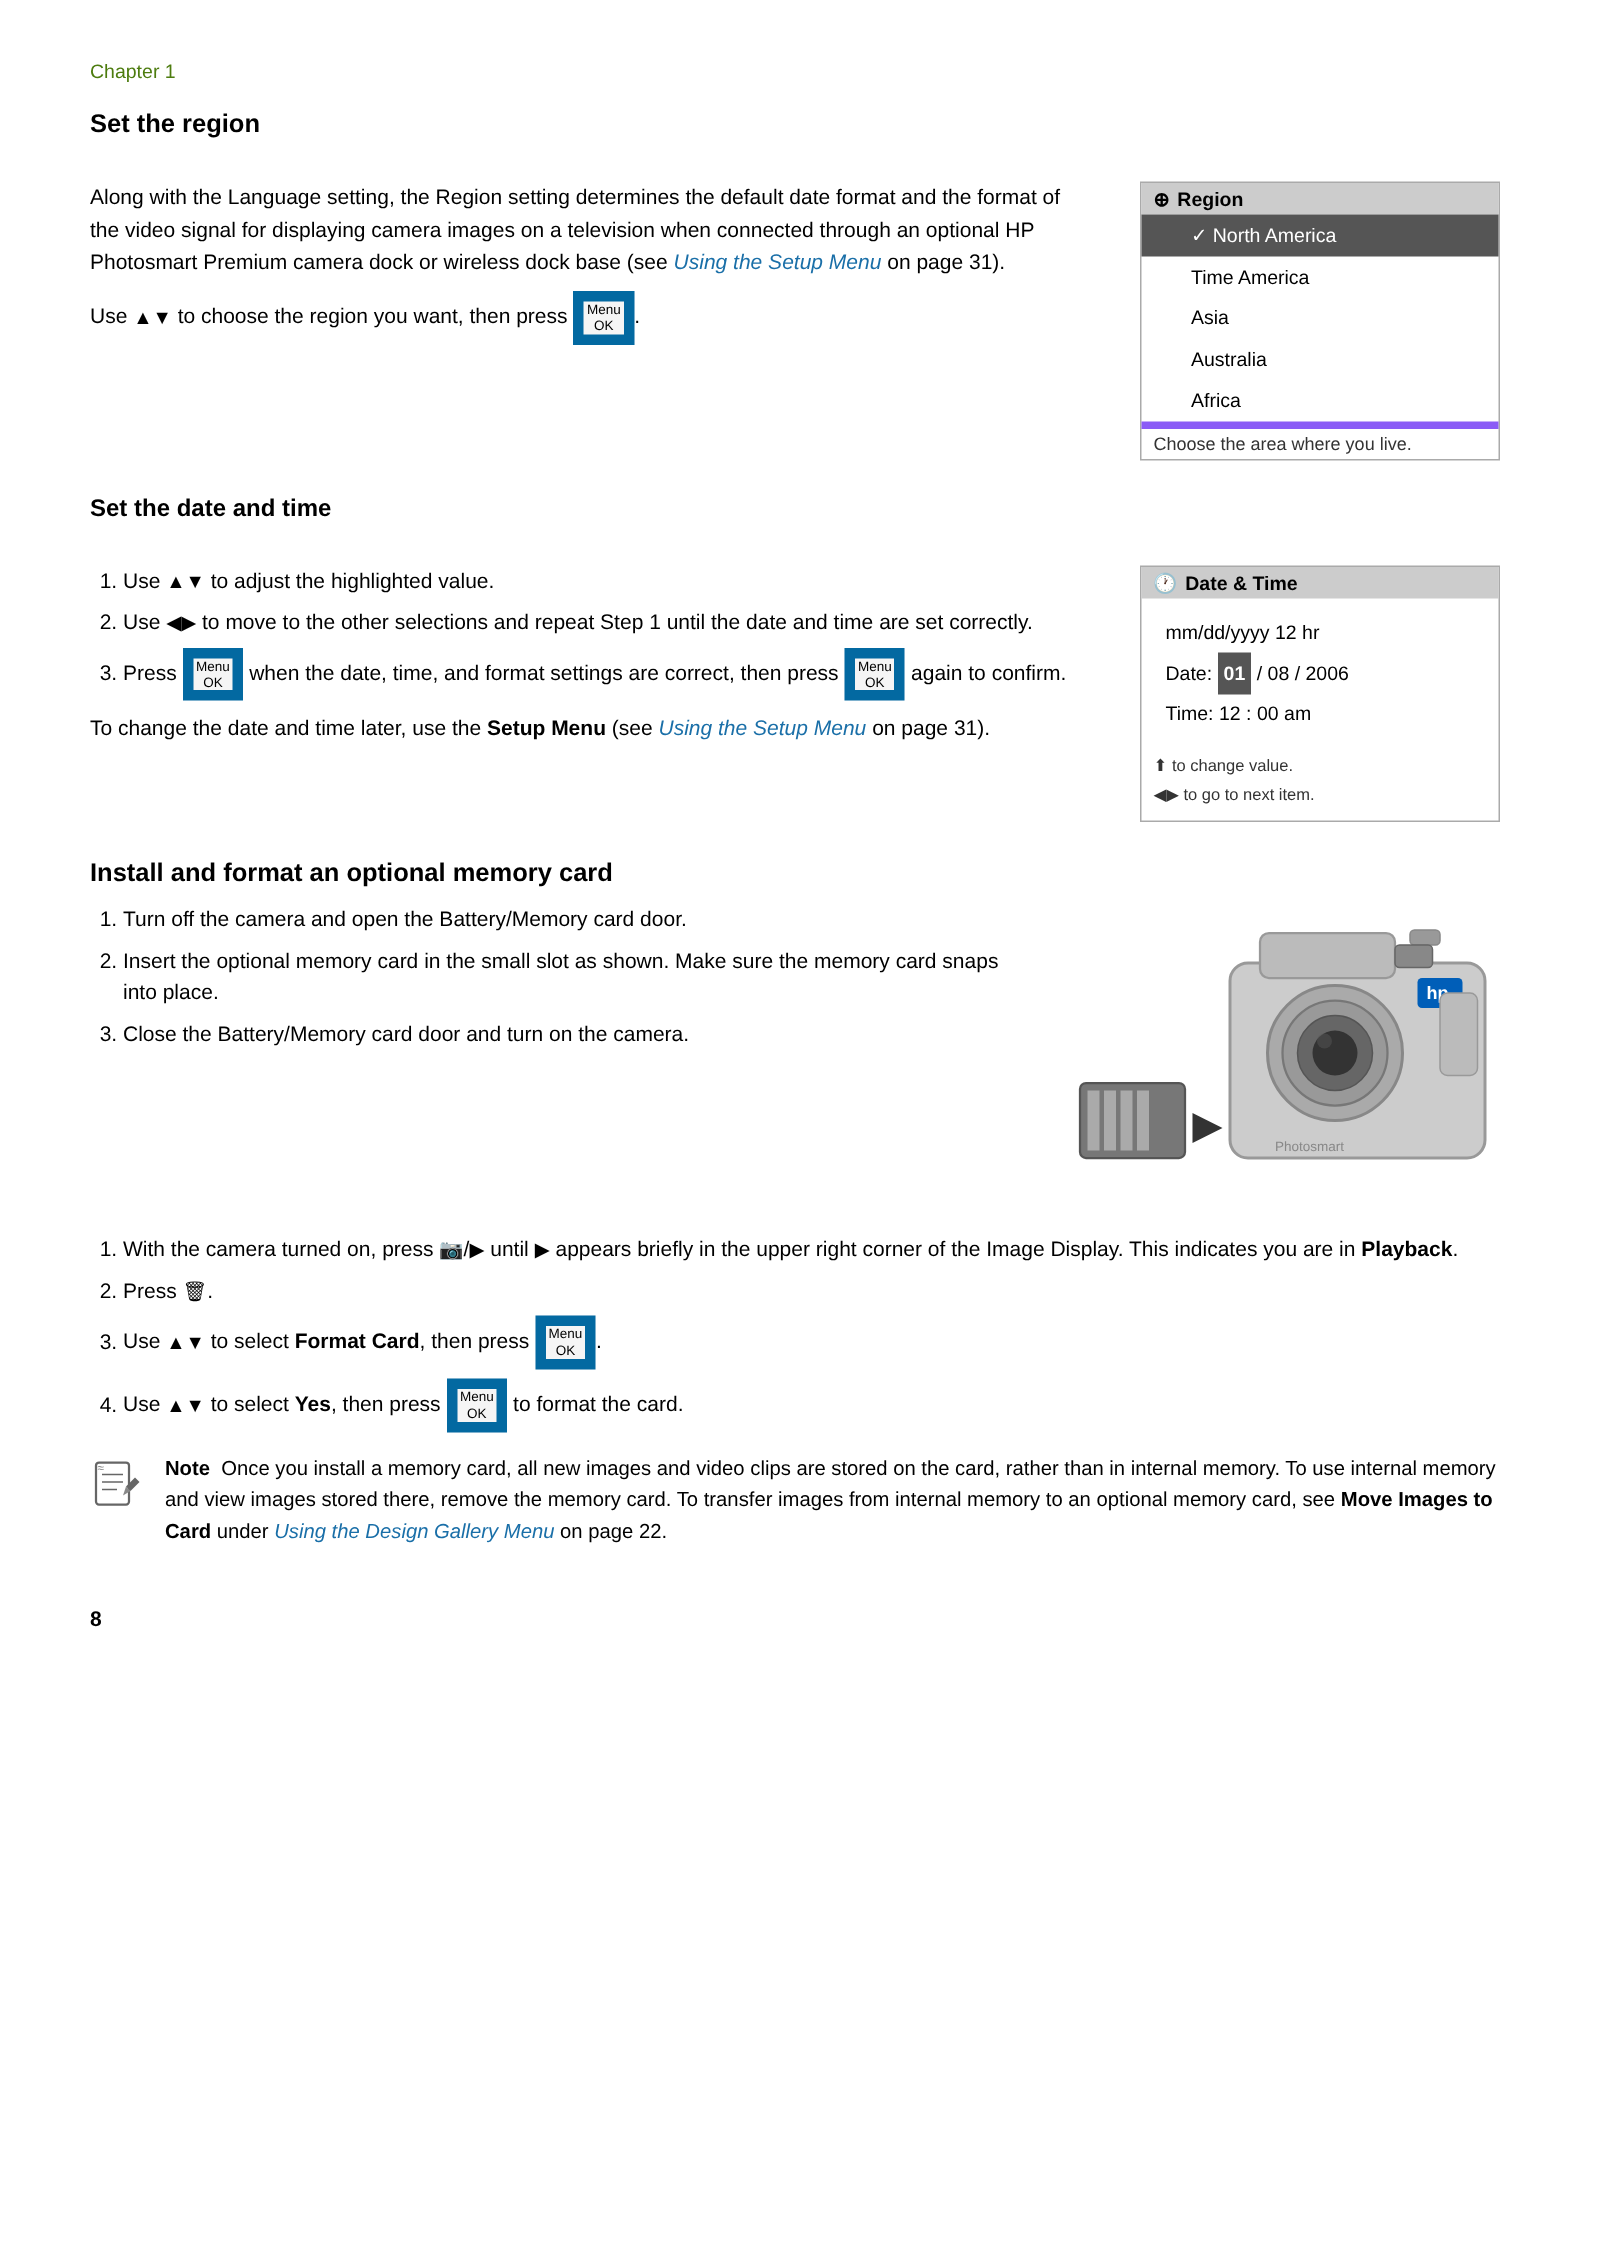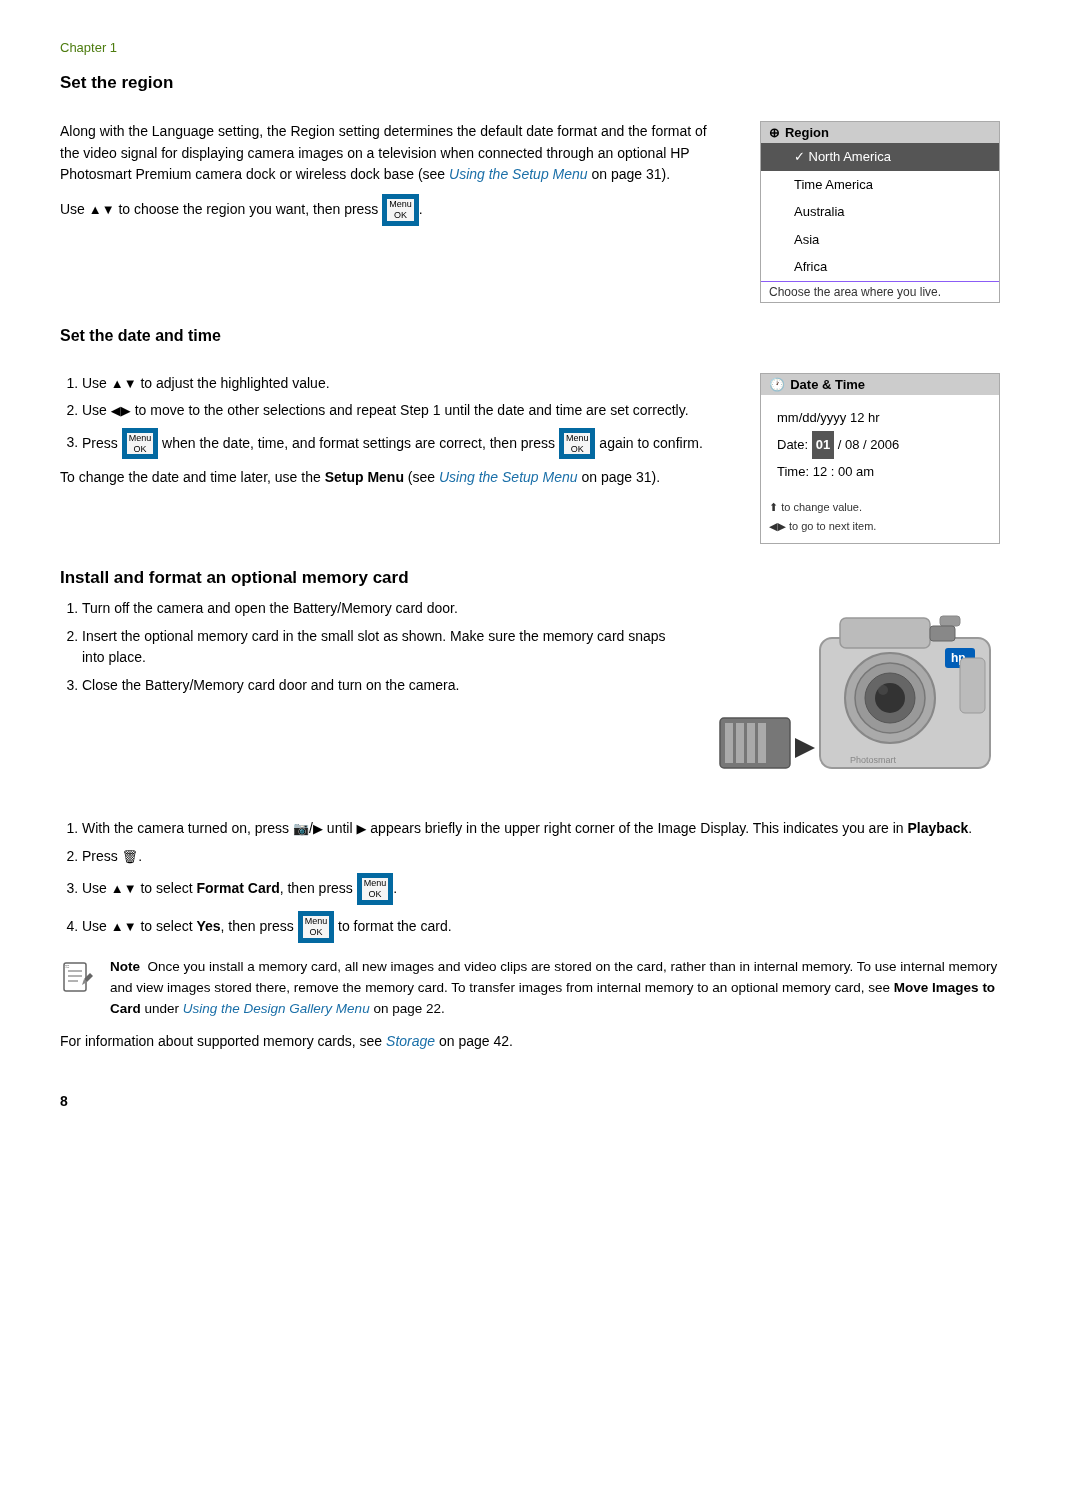--- a/index.html
+++ b/index.html
@@ -43,21 +43,21 @@
       flex: 0 0 260px;
     }
     p {
       margin-bottom: 8px;
       line-height: 1.55;
     }
     .key-stack {
       display: inline-block;
       vertical-align: middle;
       font-size: 9px;
-      border: 5px solid #0369a1;
+      border: 7px solid #0369a1;
       background: #f5f5f5;
       padding: 0 2px;
       line-height: 1.2;
       text-align: center;
     }
     ol {
       margin-left: 22px;
       margin-bottom: 8px;
     }
     ol li {
@@ -85,21 +85,21 @@
       line-height: 1.5;
     }
     .region-widget .widget-item.selected {
       background: #555;
       color: #fff;
     }
     .region-widget .widget-footer {
       padding: 3px 8px;
       font-size: 12px;
       color: #333;
-      border-top: 1px solid #8b5cf6;
+      border-top: 5px solid #8b5cf6;
     }
     
     .datetime-widget {
       border: 1px solid #aaa;
       background: #fff;
       width: 240px;
       font-size: 13px;
     }
     .datetime-widget .widget-header {
       background: #ccc;
@@ -202,22 +202,22 @@
         </p>
       </div>
       <div class="widget-col">
         <div class="region-widget">
           <div class="widget-header">
             <span>⊕</span>
             <span>Region</span>
           </div>
           <div class="widget-item selected">✓ North America</div>
           <div class="widget-item">Time America</div>
+          <div class="widget-item">Asia</div>
           <div class="widget-item">Australia</div>
-          <div class="widget-item">Asia</div>
           <div class="widget-item">Africa</div>
           <div class="widget-footer">Choose the area where you live.</div>
         </div>
       </div>
     </div>
   </div>
 
   <div class="section">
     <h3 class="section-title">Set the date and time</h3>
     <div class="two-col">
@@ -342,20 +342,17 @@
           <path d="M22 26 L24 20 L27 23 Z" fill="#888"></path>
 
           <text x="5" y="10" font-size="8" fill="#888">≈</text>
         </svg>
       </div>
       <div class="note-text">
         <span class="bold">Note</span>&nbsp;&nbsp;Once you install a memory card, all new images and video clips are stored on the card, rather than in internal memory. To use internal memory and view images stored there, remove the memory card. To transfer images from internal memory to an optional memory card, see <span class="bold">Move Images to Card</span> under <span class="italic-link">Using the Design Gallery Menu</span> on page 22.
       </div>
     </div>
 
-    <p>
-      For information about supported memory cards, see <span class="italic-link">Storage</span> on page 42.
-    </p>
   </div>
 
   <div class="page-number">8</div>
 
 </div>
 
 </body></html>

